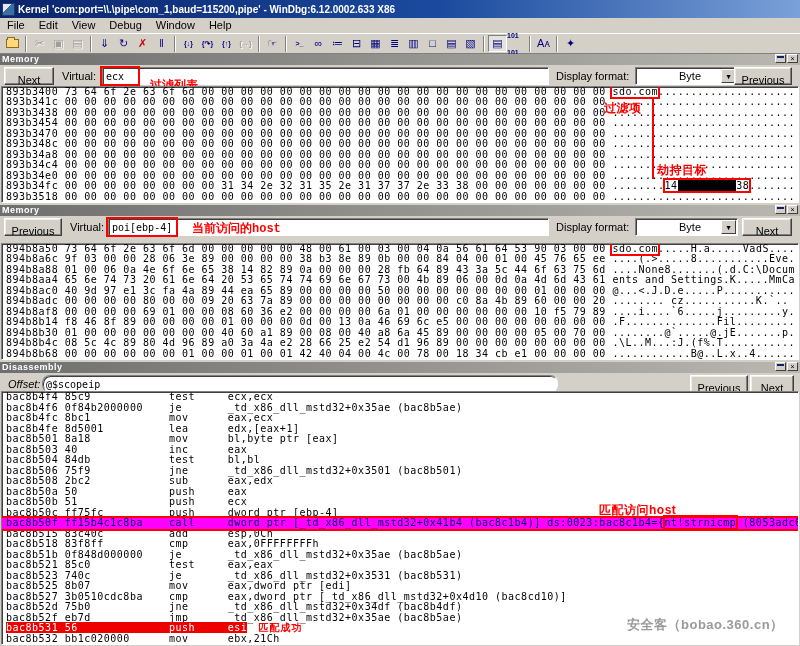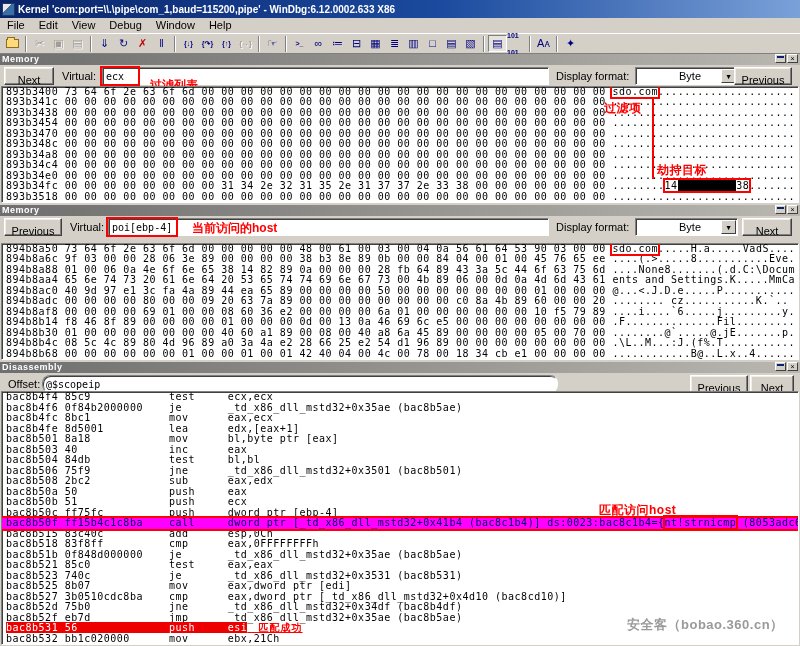--- a/index.html
+++ b/index.html
@@ -90,21 +90,21 @@
     font-size:10px; letter-spacing:.5px; color:#000;
   }
   .mrow, .drow { white-space:pre; height:10.5px; line-height:10.5px; padding-left:4px; }
   
   .abox { outline:2px solid #ff0000; }
   .ared { background:#000; color:#000; }
   
   .drow.hlm { background:#ff00ff; color:#00006a; outline:2px solid #ff0000; }
   .opbox { outline:2px solid #ff0000; }
   .redspan { background:#ee0000; color:#fff; }
-  .note { color:#ff0000; font-weight:bold; font-family:sans-serif; letter-spacing:1px;text-decoration:underline; }
+  .note { color:#ff0000; font-weight:bold; font-family:sans-serif; letter-spacing:1px; }
   
   .ann { position:absolute; color:#ff0000; font-weight:bold; font-size:12px;
     font-family:sans-serif; white-space:nowrap; }
   .red-rect { position:absolute; border:2px solid #ff0000; }
   .vline { position:absolute; width:2px; background:#ff0000; }
   .watermark { position:absolute; color:#9a9a9a; font-size:13px; font-weight:bold;
     font-family:sans-serif; white-space:nowrap; }
 </style>
 </head>
 <body>
@@ -217,21 +217,21 @@
             <span class="mini-title"></span>
           </span>
         <span class="sbtn">×</span>
       </span>
     </div>
     <div class="controls">
       <button class="btn3d" style="left:4px;width:58px;">Previous</button>
       <span class="lbl" style="left:70px;">Virtual:</span>
       <input class="inset3d" style="left: 108px; width: 441px;" value="poi[ebp-4]">
       <div class="red-rect" style="left:106px;top:1px;width:72px;height:20px;"></div>
-      <span class="ann" style="left:192px;top:4px;">当前访问的host</span>
+      <span class="ann" style="left:192px;top:4px;font-family:Liberation Mono, monospace;">当前访问的host</span>
       <span class="lbl" style="left:556px;">Display format:</span>
       <div class="inset3d selectbox" style="left:635px;width:103px;">
         <span class="val">Byte</span>
         <span class="drop">▼</span>
       </div>
       <button class="btn3d" style="left:742px;width:50px;">Next</button>
     </div>
     <div class="content mono-area">
       <div id="mem2-rows">
           <div class="mrow">894b8a50 73 64 6f 2e 63 6f 6d 00 00 00 00 00 48 00 61 00 03 00 04 0a 56 61 64 53 90 03 00 00 <span class="abox">sdo.com</span>.....H.a.....VadS....</div>
@@ -253,21 +253,21 @@
     <div class="strip">
       <span class="strip-title">Disassembly</span>
       <span class="strip-btns">
         <span class="sbtn">
             <span class="mini-title"></span>
           </span>
         <span class="sbtn">×</span>
       </span>
     </div>
     <div class="controls" style="height:21px;">
-      <span class="lbl" style="left:8px;">Offset:</span>
+      <span class="lbl" style="left:8px;font-style:italic;">Offset:</span>
       <input class="inset3d" style="left: 42px; width: 516px; border-radius: 8px;" value="@$scopeip">
       <button class="btn3d" style="left:690px;width:58px;">Previous</button>
       <button class="btn3d" style="left:750px;width:44px;">Next</button>
     </div>
     <div class="content mono-area">
       <div id="disasm-rows">
           <div class="drow">bac8b4f4 85c9            test     ecx,ecx</div>
           <div class="drow">bac8b4f6 0f84b2000000    je       _td_x86_dll_mstd32+0x35ae (bac8b5ae)</div>
           <div class="drow">bac8b4fc 8bc1            mov      eax,ecx</div>
           <div class="drow">bac8b4fe 8d5001          lea      edx,[eax+1]</div>

